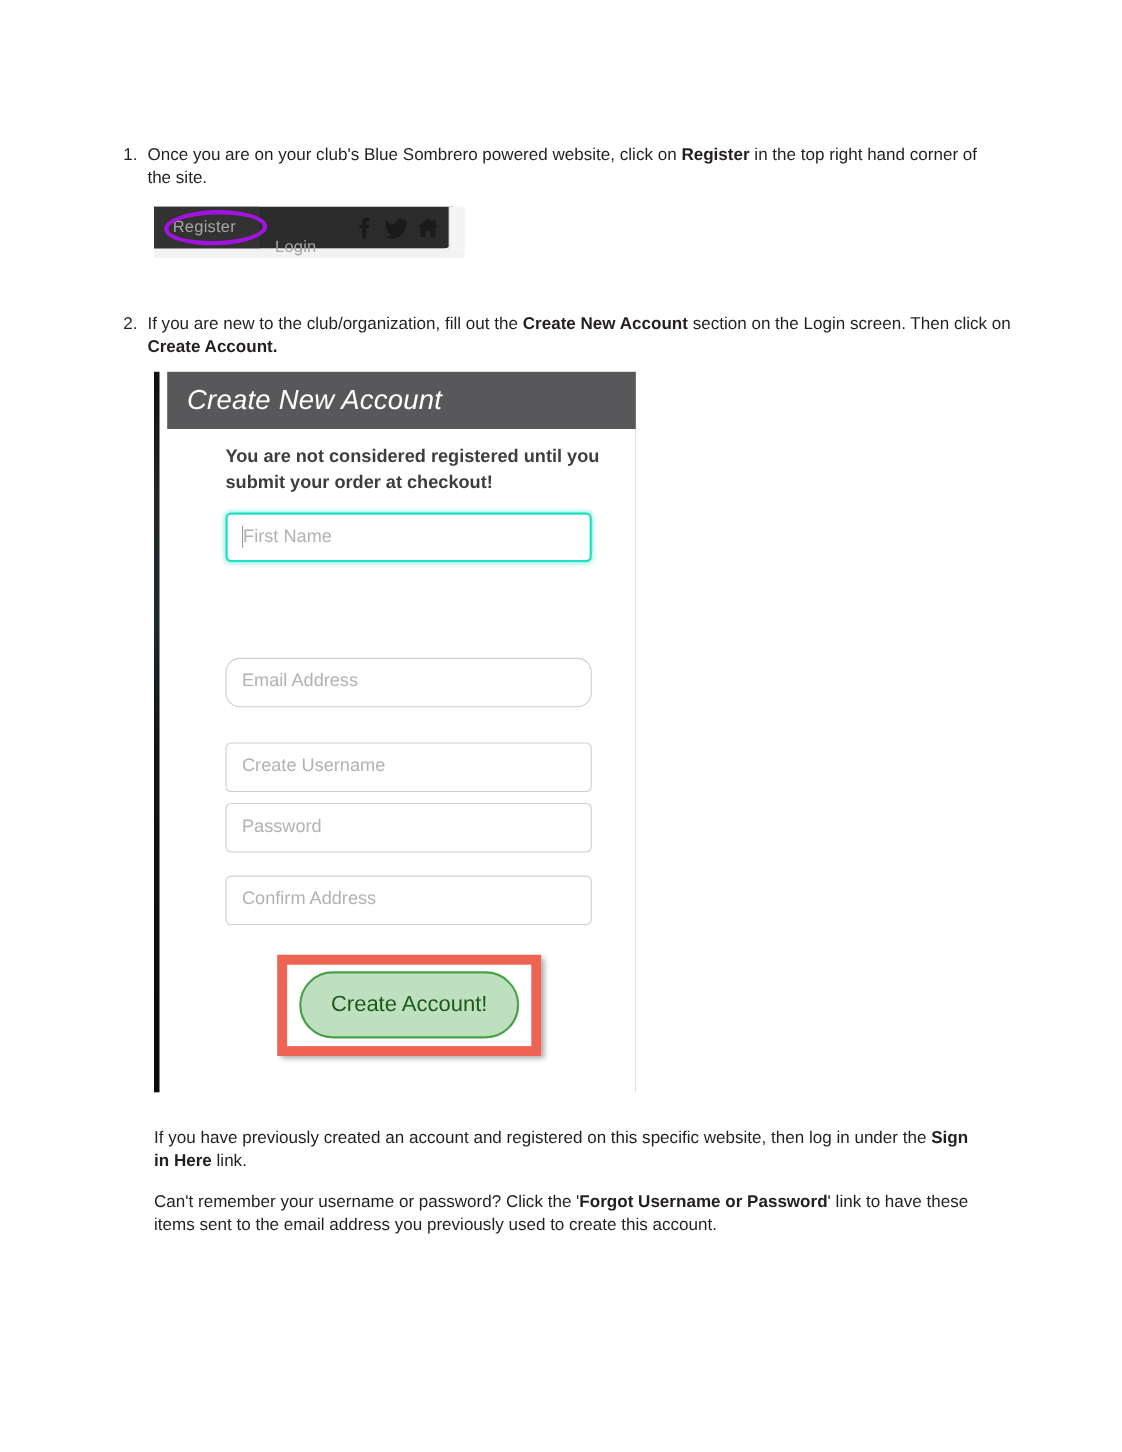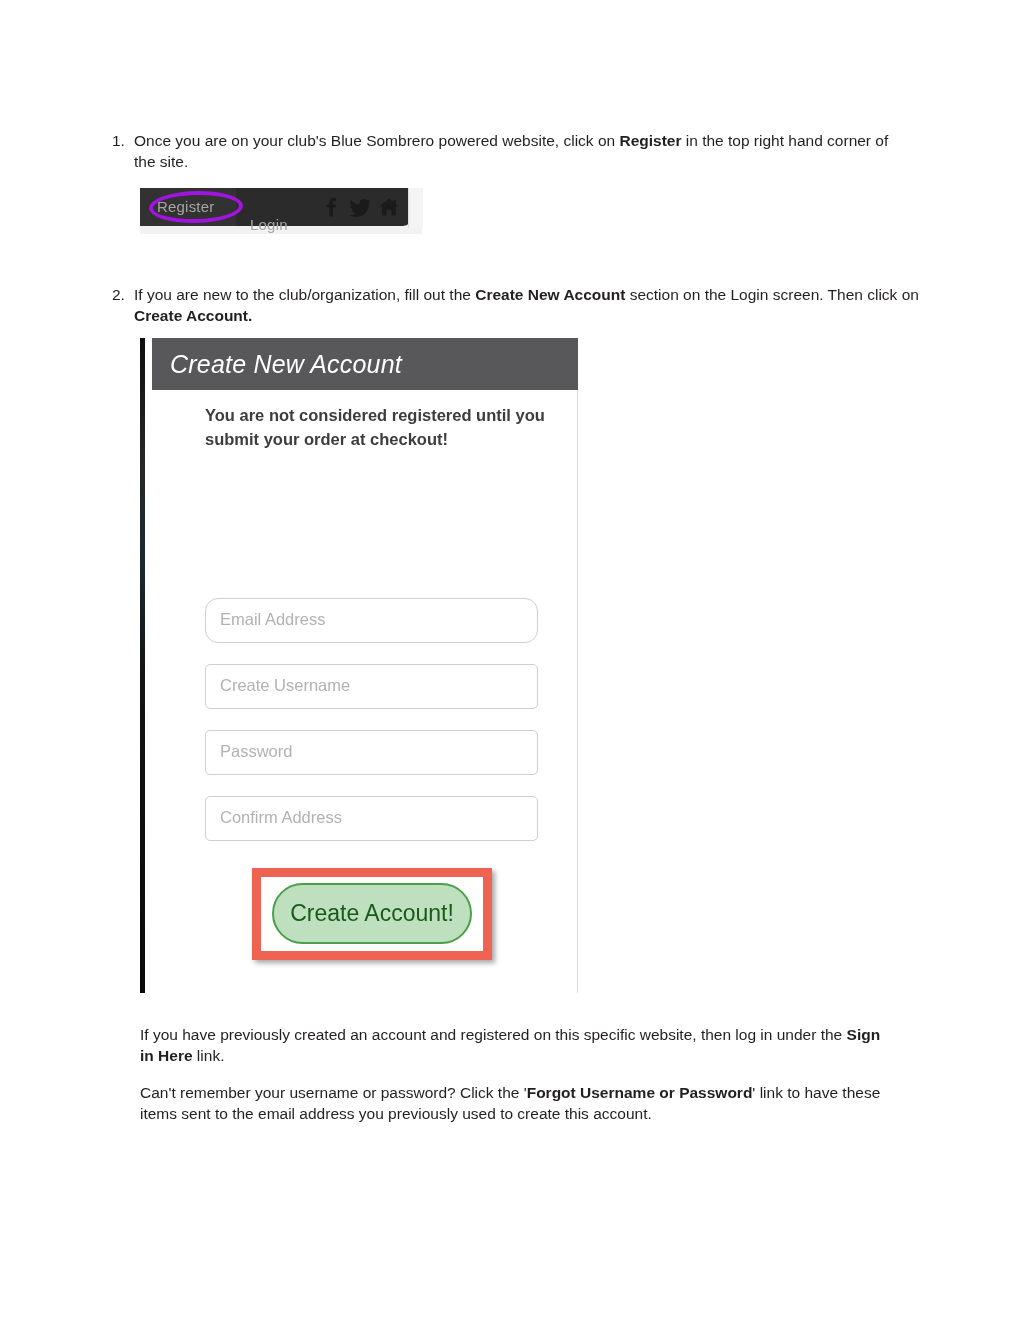--- a/index.html
+++ b/index.html
@@ -234,21 +234,21 @@
     position: absolute;
     top: 10px;
     left: 13px;
     width: 1px;
     height: 20px;
     background: #9a9a9a;
   }
   .f1 { top: 76px; }
   .f2 { top: 142px; }
   .f3 { top: 208px; border-radius: 13px; }
-  .f4 { top: 274px; }
+  .f4 { top: 285px; }
   .f5 { top: 340px; padding-left: 28px; }
   .f6 { top: 406px; }
 
   .redbox {
     position: absolute;
     top: 478px;
     left: 100px;
     width: 240px;
     height: 92px;
     border: 9px solid #ee6352;
@@ -261,21 +261,21 @@
     top: 493px;
     left: 120px;
     width: 200px;
     height: 61px;
     background: #bfe0bf;
     border: 2px solid #4aa04a;
     border-radius: 31px;
     box-sizing: border-box;
     text-align: center;
     line-height: 57px;
-    font-size: 23px;
+    font-size: 20px;
     color: #185a18;
     font-family: "Liberation Sans", sans-serif;
   }
 </style>
 </head>
 <body>
 
 <div class="doc">
 
   <div class="step step-1">
@@ -322,20 +322,24 @@
     <div class="form-leftedge"></div>
 
     <div class="form-panel">
       <div class="form-header">
         <div class="form-header-title">Create New Account</div>
       </div>
 
       <div class="form-body">
         <div class="form-note">You are not considered registered until you submit your order at checkout!</div>
 
+        <div class="field f1 focused">
+          <div class="caret"></div>
+          <div class="ph">First Name</div>
+        </div>
         <div class="field f3">
           <div class="ph">Email Address</div>
         </div>
         <div class="field f4">
           <div class="ph">Create Username</div>
         </div>
         <div class="field f5">
           <div class="ph">Password</div>
         </div>
         <div class="field f6">

